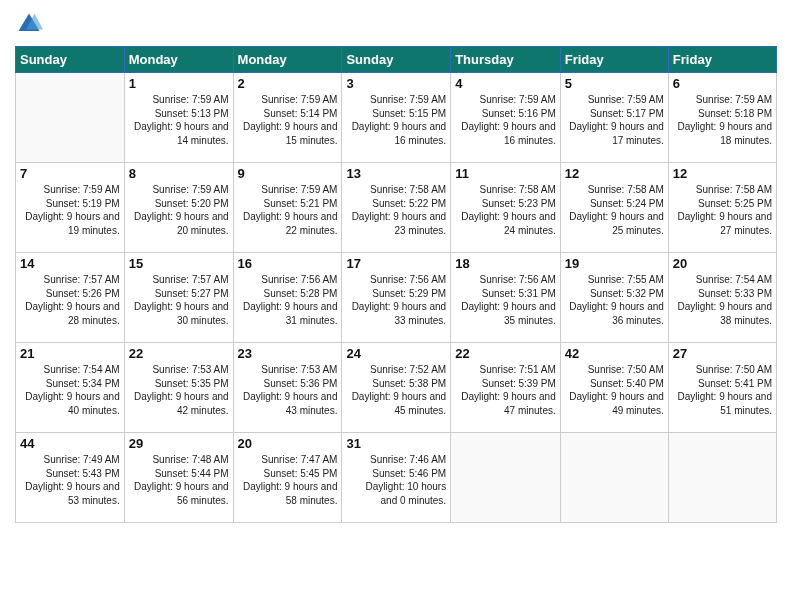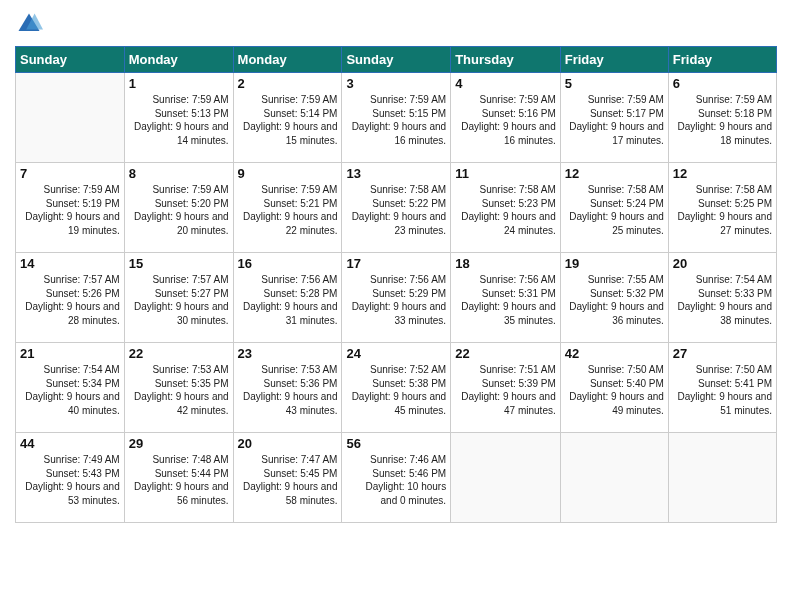--- a/index.html
+++ b/index.html
@@ -239,21 +239,21 @@
           </td>
           <td>
             <span class="day-number">29</span>
             <div class="day-info">Sunrise: 7:48 AM<br>Sunset: 5:44 PM<br>Daylight: 9 hours and 56 minutes.</div>
           </td>
           <td>
             <span class="day-number">20</span>
             <div class="day-info">Sunrise: 7:47 AM<br>Sunset: 5:45 PM<br>Daylight: 9 hours and 58 minutes.</div>
           </td>
           <td>
-            <span class="day-number">56</span>
+            <span class="day-number">31</span>
             <div class="day-info">Sunrise: 7:46 AM<br>Sunset: 5:46 PM<br>Daylight: 10 hours and 0 minutes.</div>
           </td>
           <td class="empty"></td>
           <td class="empty"></td>
           <td class="empty"></td>
         </tr>
       </tbody>
   </table>
 </div>
 

